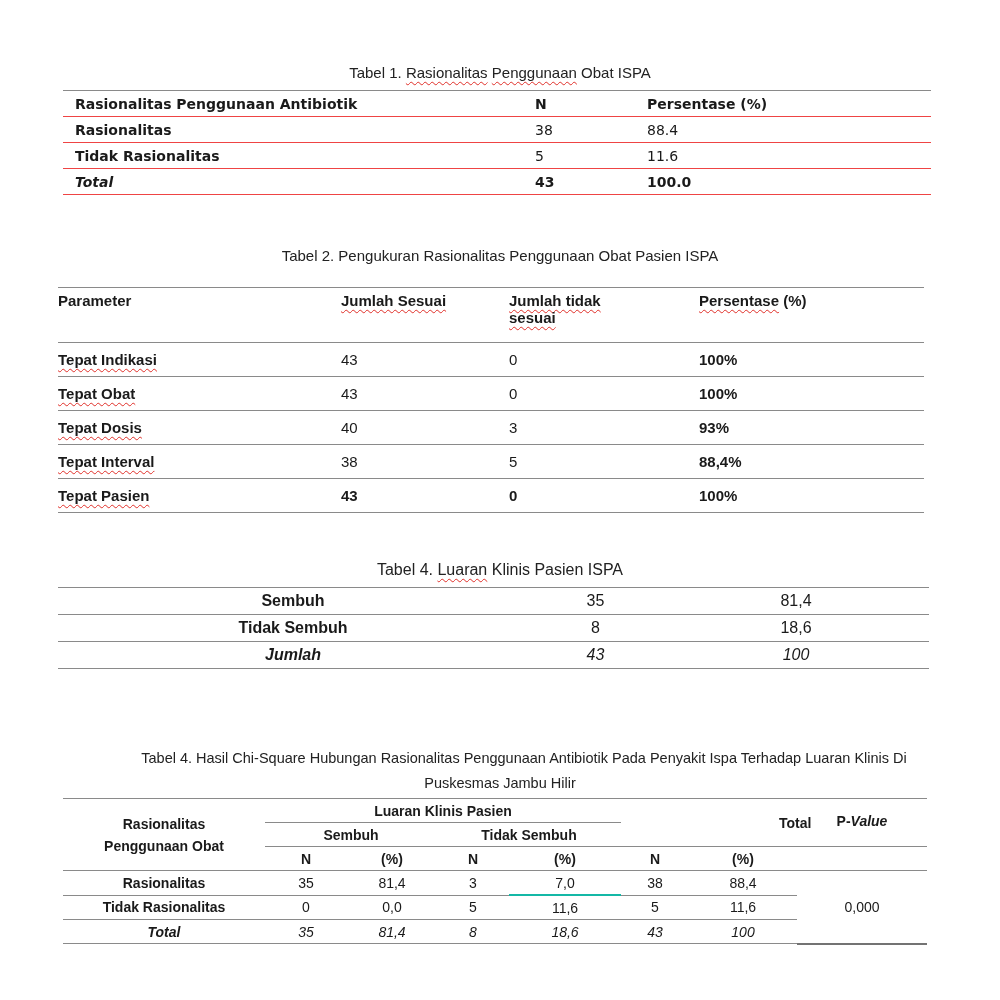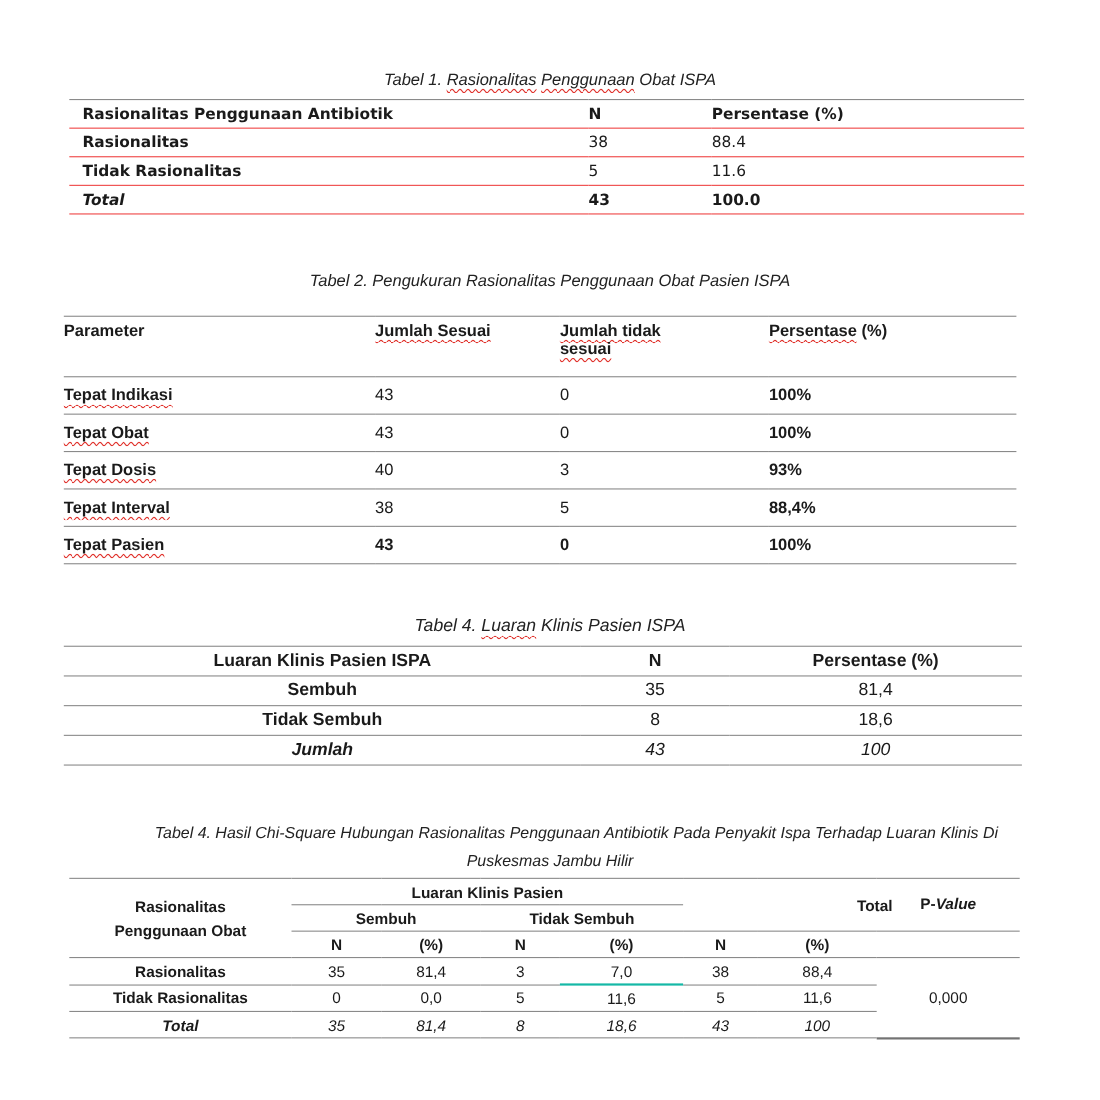--- a/index.html
+++ b/index.html
@@ -3,21 +3,21 @@
 <meta charset="utf-8">
 <style>
   html, body { margin: 0; padding: 0; background: #ffffff; }
   body {
     width: 1000px; height: 1000px; position: relative; overflow: hidden;
     font-family: "Liberation Sans", "DejaVu Sans", sans-serif;
     color: #1a1a1a;
   }
   .caption {
     position: absolute; left: 0; width: 1000px; text-align: center;
-    font-size: 15px; color: #222; letter-spacing: 0; font-style: italic;
+    font-size: 15px; color: #222; letter-spacing: 0;
   }
   .squig {
     text-decoration: underline wavy #e0302a;
     text-decoration-thickness: 1px;
     text-underline-offset: 3px;
   }
   table { border-collapse: collapse; position: absolute; font-size: 15px; }
   td, th { padding: 0; font-weight: normal; }
   .b { font-weight: bold; }
   .i { font-style: italic; }
@@ -121,25 +121,20 @@
     <td class="c4 b">100%</td>
   </tr>
 </tbody>
   </table>
 
 <div class="caption" style="top:561px; font-size:16px;">
   <span>Tabel 4. </span><span class="squig">Luaran</span><span> Klinis Pasien ISPA</span>
 </div>
 <table id="t3">
   <tbody>
-      <tr>
-    <td class="c1 b">Luaran Klinis Pasien ISPA</td>
-    <td class="c2 b">N</td>
-    <td class="c3 b">Persentase (%)</td>
-  </tr>
   <tr>
     <td class="c1 b">Sembuh</td>
     <td class="c2">35</td>
     <td class="c3">81,4</td>
   </tr>
   <tr>
     <td class="c1 b">Tidak Sembuh</td>
     <td class="c2">8</td>
     <td class="c3">18,6</td>
   </tr>

